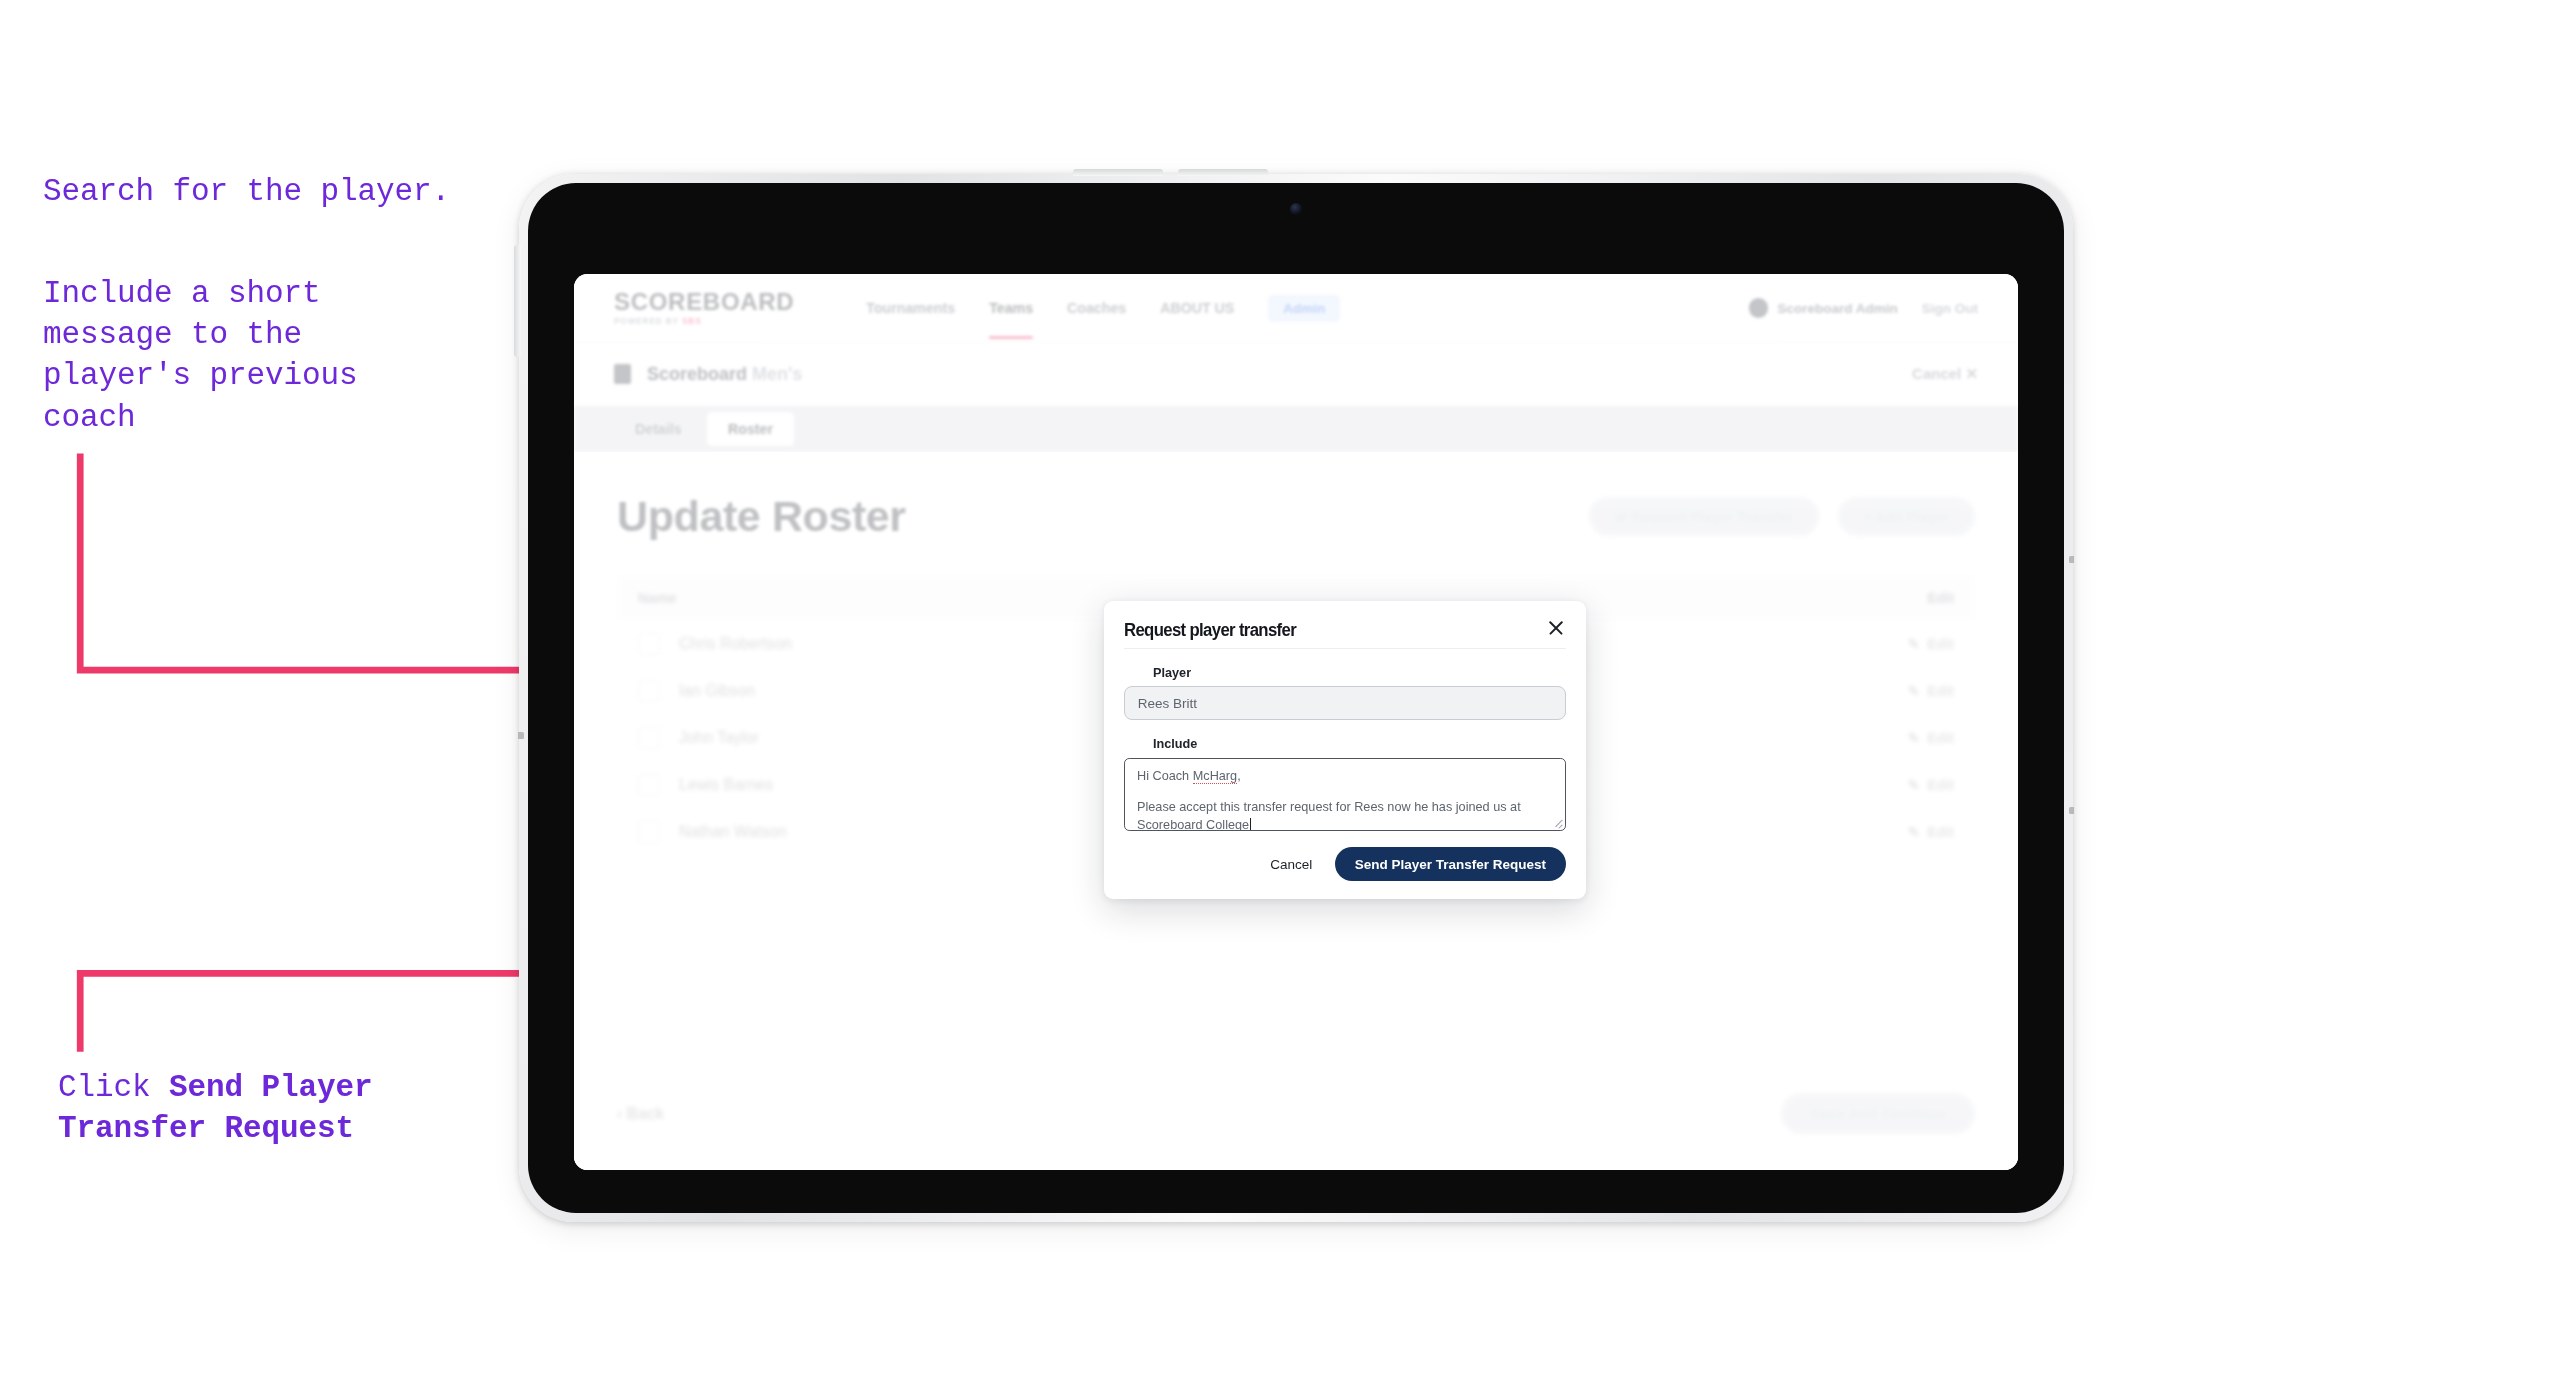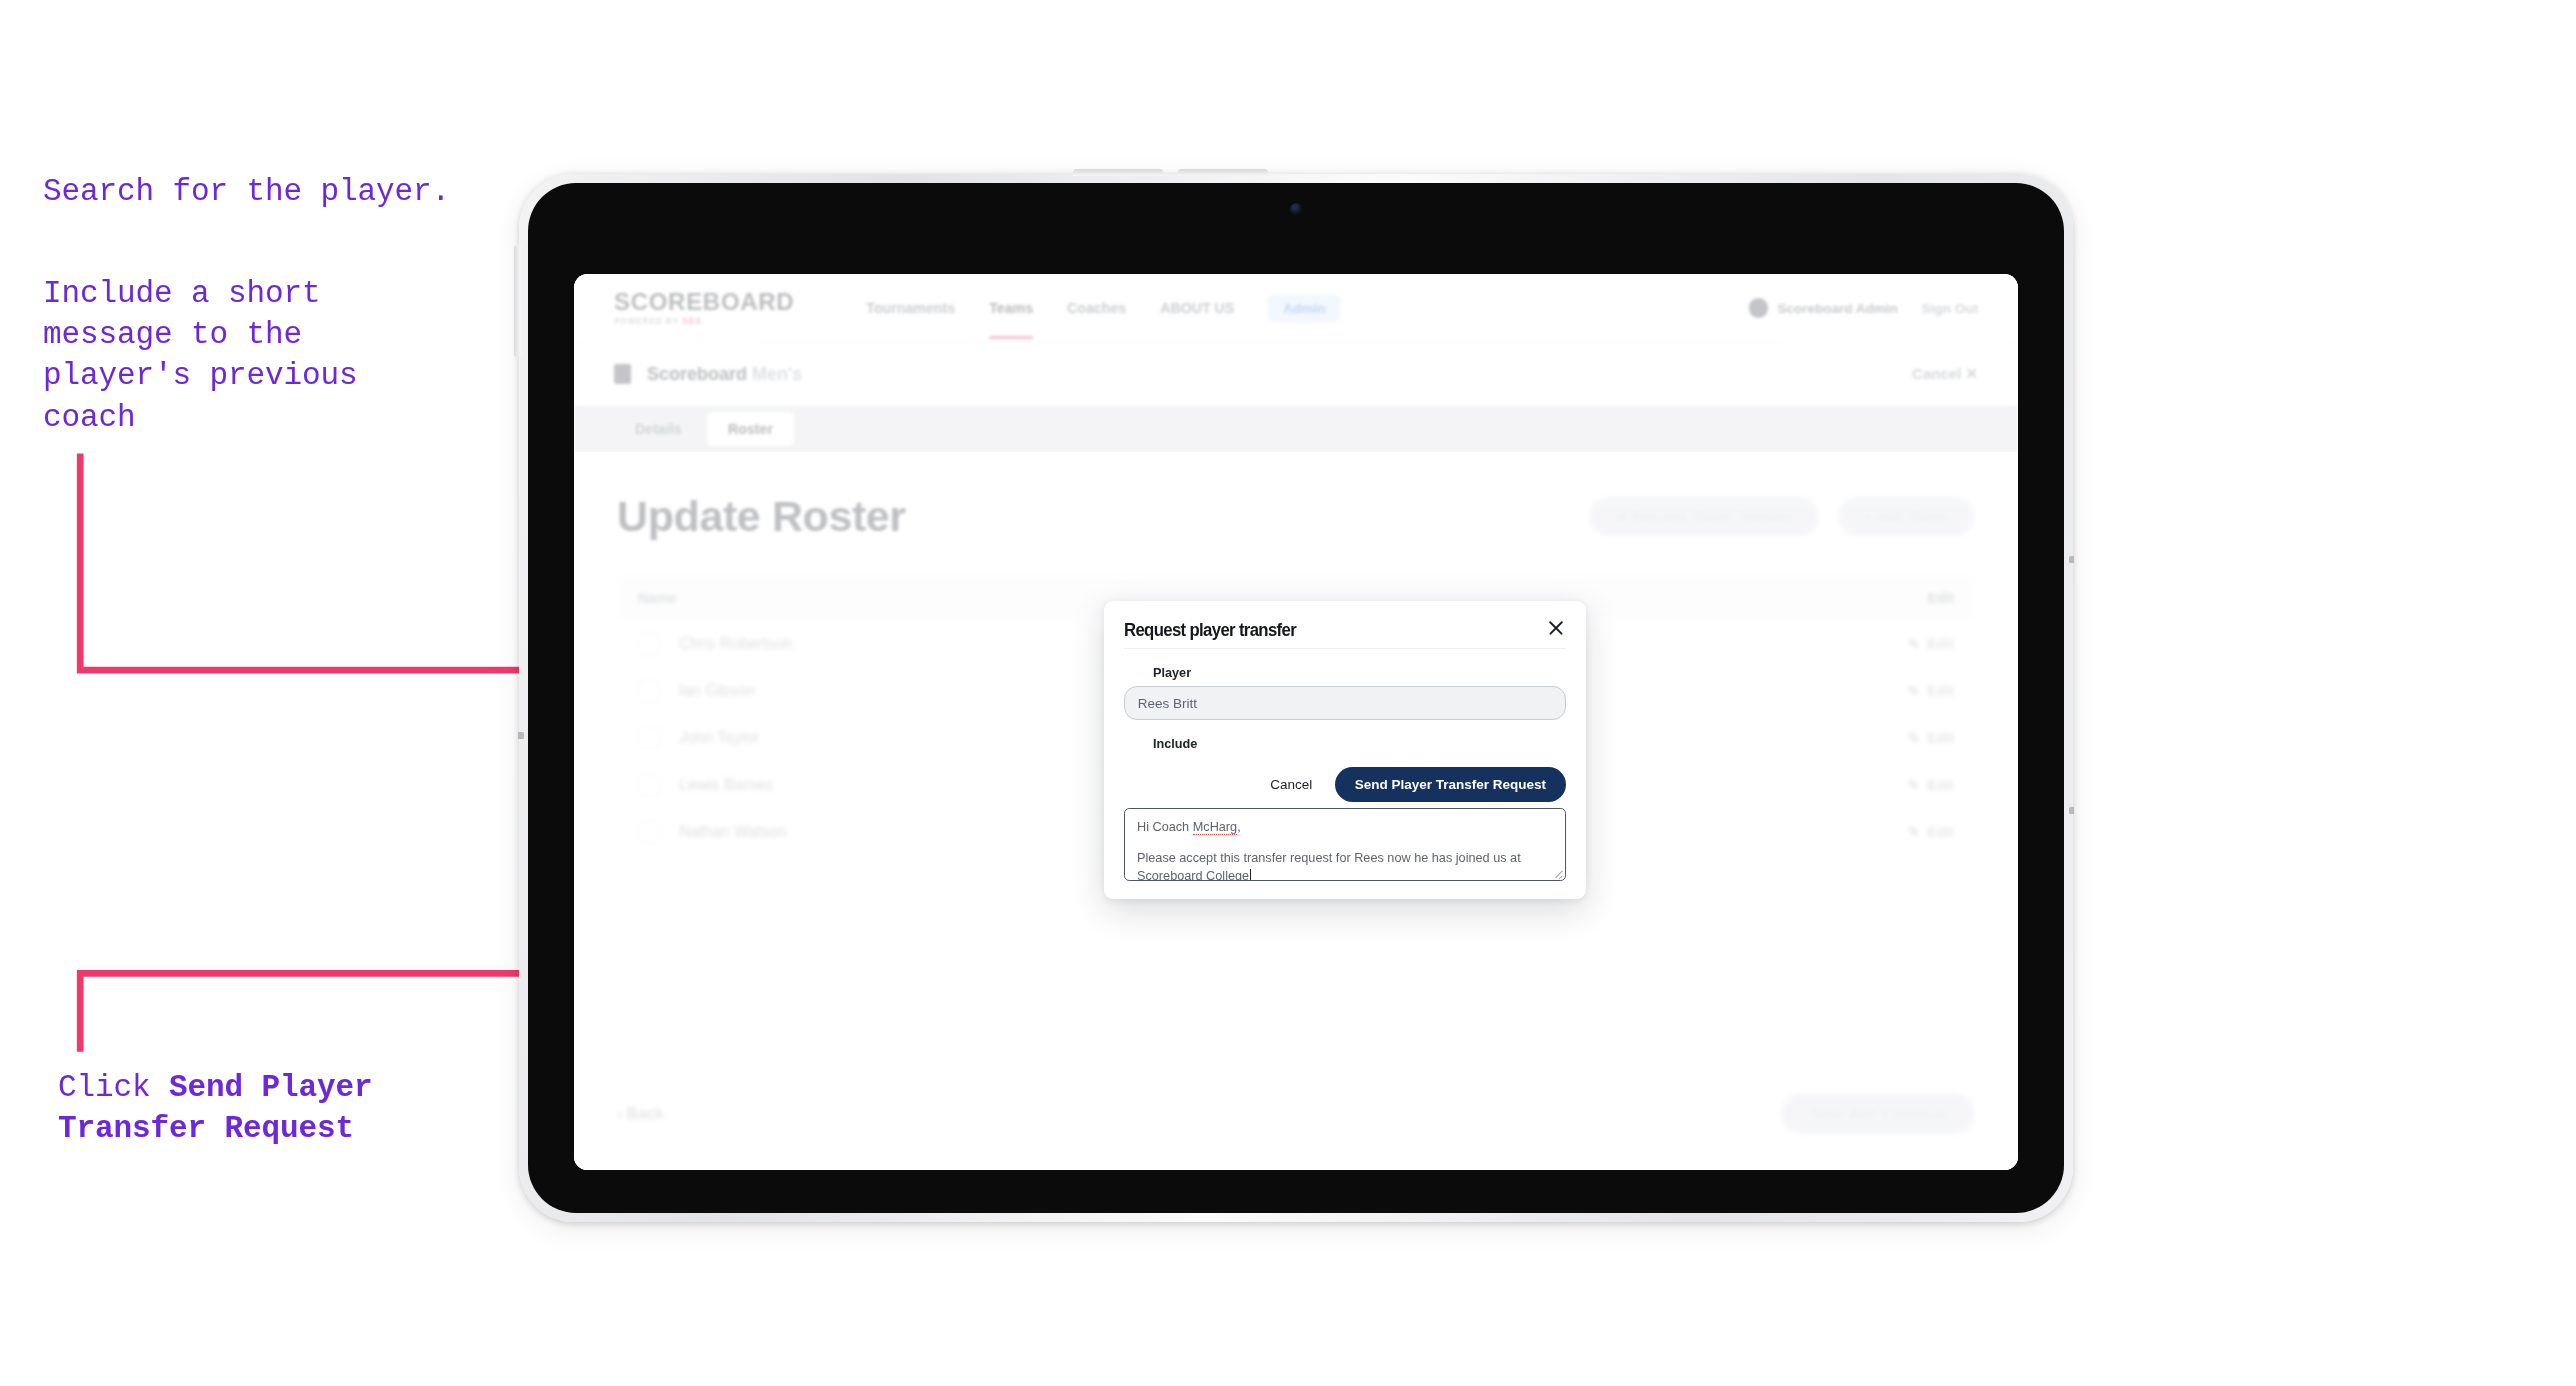--- a/index.html
+++ b/index.html
@@ -420,21 +420,21 @@
     font-weight: 700;
     color: #20242b;
     padding-left: 29px;
   }
   #player-input {
     margin-top: 6.7px;
     width: 100%;
     box-sizing: border-box;
     height: 34px;
     border: 0.7px solid #c8ccd3;
-    border-radius: 13px;
+    border-radius: 8px;
     background: #f1f2f4;
     color: #5e646e;
     font-size: 13.5px;
     font-family: "Liberation Sans", sans-serif;
     padding: 0 12.7px;
     outline: none;
   }
   #message-box {
     margin-top: 6.7px;
     width: 100%;
@@ -626,29 +626,29 @@
         <div id="modal-header">
           <div id="modal-title">Request player transfer</div>
           <div id="modal-close"></div>
         </div>
 
 
         <div class="field-label">Player</div>
         <input id="player-input" type="text" readonly="" value="Rees Britt" style="">
 
         <div class="field-label">Include</div>
-        <div id="modal-actions">
-          <button id="cancel-button">Cancel</button>
-          <button id="send-button">Send Player Transfer Request</button>
-        </div>
-
         <div id="message-box">
           <div><span>Hi Coach </span><span class="spell">McHarg</span><span>,</span></div>
           <div class="blank"></div>
           <div><span>Please accept this transfer request for Rees now he has joined us at Scoreboard College</span><span class="caret"></span></div>
           <div id="resize-grip"></div>
         </div>
+
+        <div id="modal-actions">
+          <button id="cancel-button">Cancel</button>
+          <button id="send-button">Send Player Transfer Request</button>
+        </div>
       </div>
 
     </div>
   </div>
 </div>
 
 
 </body></html>

